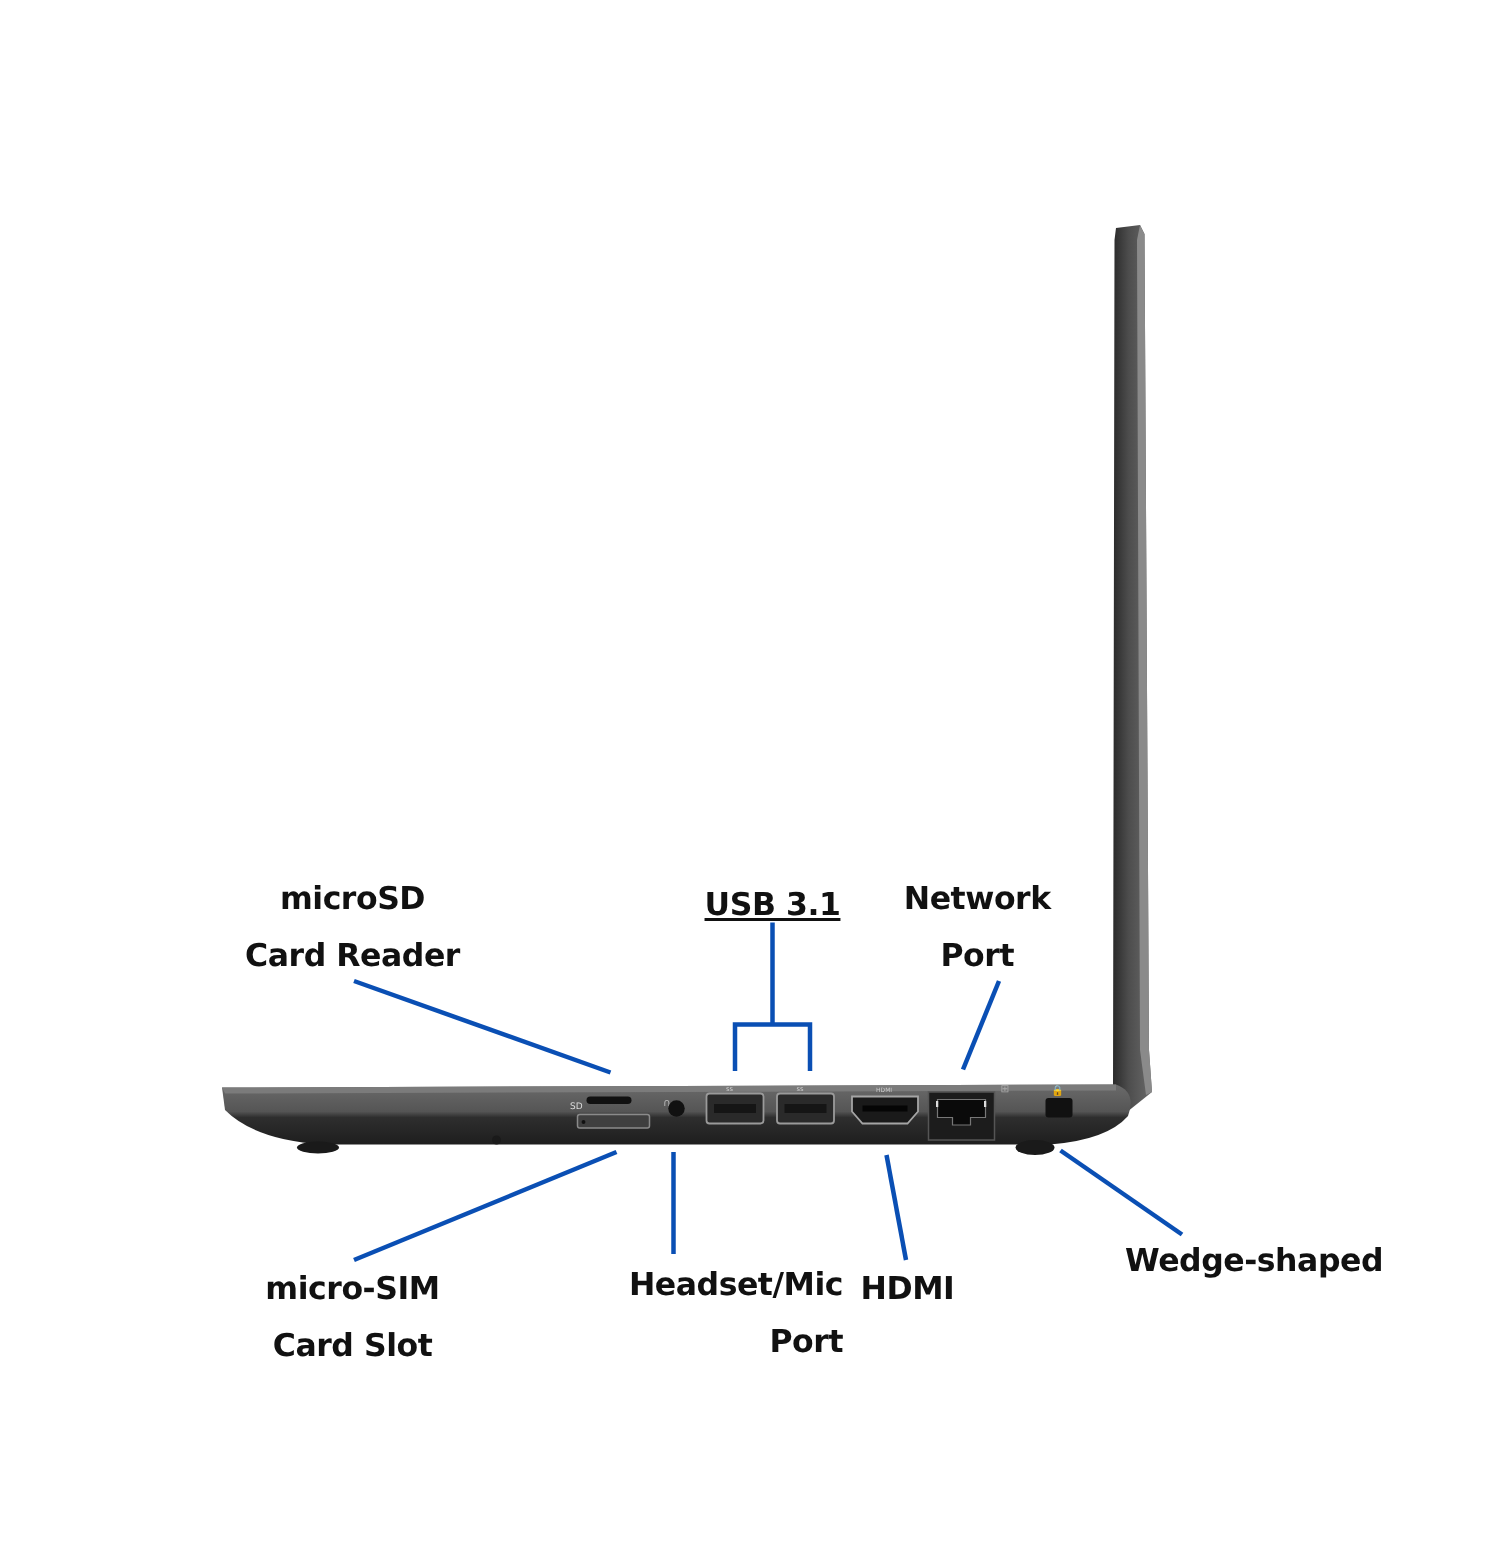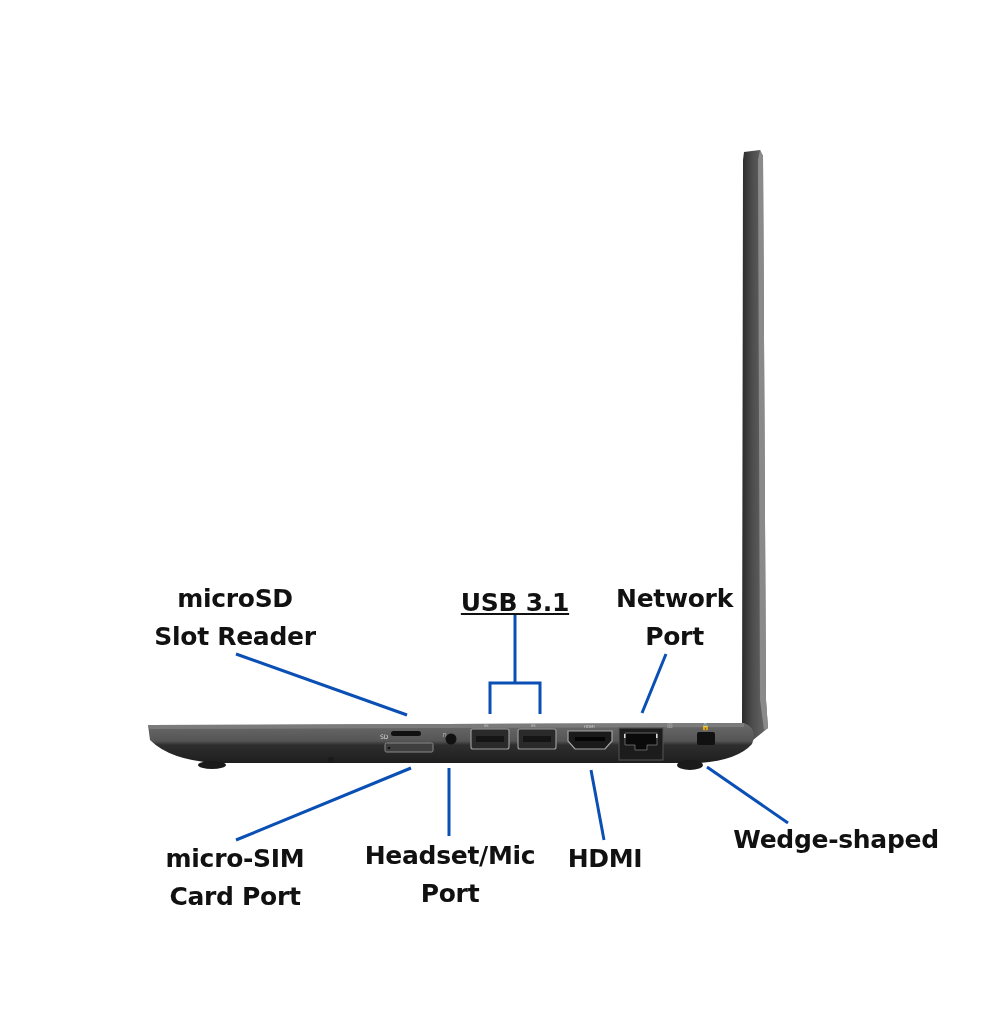--- a/index.html
+++ b/index.html
@@ -1,19 +1,19 @@
 <!DOCTYPE html>
 <html><head>
   <meta charset="utf-8">
   <style>
     html, body { margin: 0; padding: 0; background: #ffffff; }
     body { width: 1000px; height: 1033px; position: relative; overflow: hidden;
            font-family: "DejaVu Sans", sans-serif; }
     #stage { position: absolute; left: 0; top: 0; width: 1000px; height: 1033px; }
-    .label { position: absolute; font-weight: bold; font-size: 25px; line-height: 38px;
+    .label { position: absolute; font-weight: bold; font-size: 21px; line-height: 38px;
              color: #111111; text-align: center; white-space: nowrap; letter-spacing: -0.3px; }
     .label span { display: block; }
   </style>
 </head>
 <body>
 
 <div id="stage">
   <svg width="1000" height="1033" viewBox="0 0 1000 1033">
     <defs>
       <linearGradient id="baseGrad" x1="0" y1="0" x2="0" y2="1">
@@ -86,38 +86,38 @@
       <line x1="236" y1="840" x2="411" y2="768"></line>
       <line x1="449" y1="768" x2="449" y2="836"></line>
       <line x1="591" y1="770" x2="604" y2="840"></line>
       <line x1="707" y1="767" x2="788" y2="823"></line>
     </g>
   </svg>
 
   
   <div class="label" style="left:140px; top:580px; width:190px;">
     <span>microSD</span>
-    <span>Slot Reader</span>
+    <span>Card Reader</span>
   </div>
 
   <div class="label" style="left:450px; top:584px; width:130px;text-decoration:underline;">
     <span>USB 3.1</span>
   </div>
 
-  <div class="label" style="left:607px; top:580px; width:135px;">
+  <div class="label" style="left:584px; top:580px; width:135px;">
     <span>Network</span>
     <span>Port</span>
   </div>
 
   <div class="label" style="left:155px; top:840px; width:160px;text-align:center;">
     <span>micro-SIM</span>
-    <span>Card Port</span>
+    <span>Card Slot</span>
   </div>
 
-  <div class="label" style="left:355px; top:837px; width:190px;">
+  <div class="label" style="left:372px; top:837px; width:190px;text-align:right;">
     <span>Headset/Mic</span>
     <span>Port</span>
   </div>
 
   <div class="label" style="left:555px; top:840px; width:100px;">
     <span>HDMI</span>
   </div>
 
   <div class="label" style="left:678px; top:821px; width:220px;margin-left:48px;">
     <span>Wedge-shaped</span>

